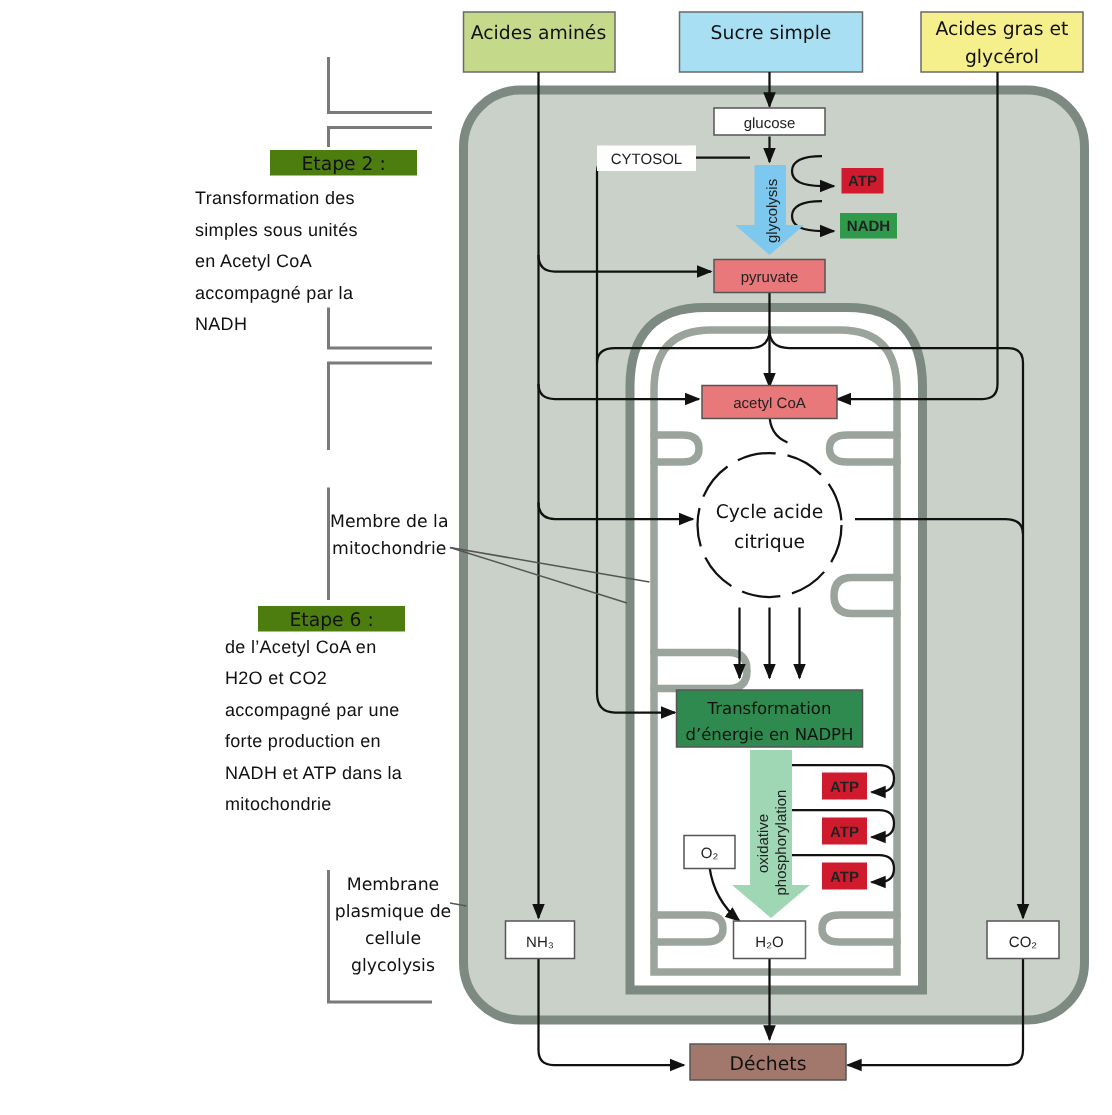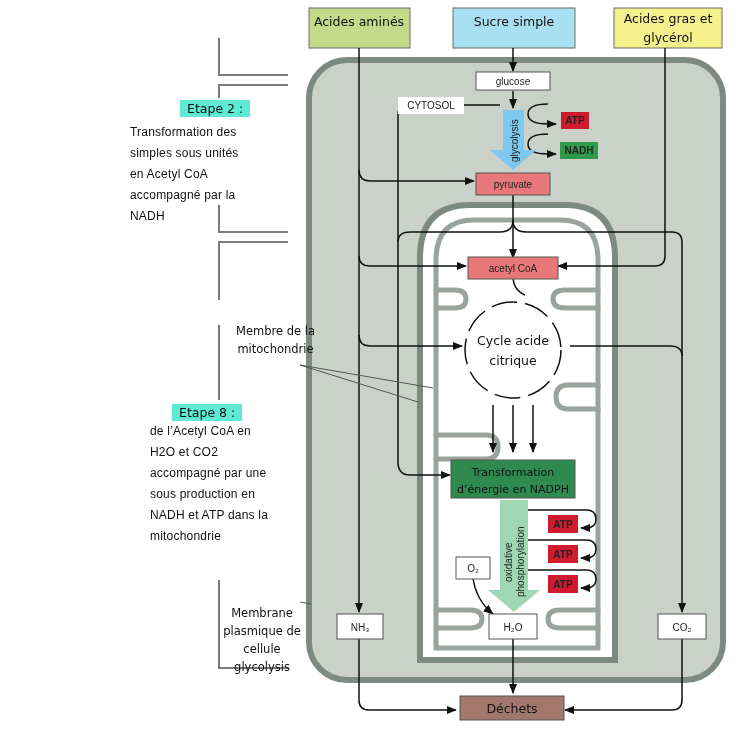--- a/index.html
+++ b/index.html
@@ -1,21 +1,21 @@
 <!DOCTYPE html>
 <html><head>
 <meta charset="utf-8">
 <style>
   html, body { margin: 0; padding: 0; background: #ffffff; }
   body { width: 741px; height: 743px; position: relative; overflow: hidden; font-family: "Liberation Sans", sans-serif; }
   #diagram { position: absolute; left: 0; top: 0; }
   .lbl { font-family: "DejaVu Sans", sans-serif; }
   .box-text { font-family: "Liberation Sans", sans-serif; font-size: 10px; fill: #222; }
   .note { position: absolute; font-family: Liberation Sans, sans-serif; font-size: 12px; line-height: 21px; color: #111; letter-spacing: 0.2px; }
-  .stage-tag { position: absolute; font-family: "DejaVu Sans", sans-serif; font-size: 12.5px; background: #5eead4; color: #111; padding: 0 7px; line-height: 17px; }
+  .stage-tag { position: absolute; font-family: "DejaVu Sans", sans-serif; font-size: 12.5px; background: #4d7c0f; color: #111; padding: 0 21px; line-height: 17px; }
   .side-lbl { position: absolute; font-family: "DejaVu Sans", sans-serif; font-size: 11.5px; line-height: 18px; color: #111; text-align: center; }
 </style>
 </head>
 <body>
 
 <svg id="diagram" width="741" height="743" viewBox="0 0 741 743" xmlns="http://www.w3.org/2000/svg">
   <defs>
     <marker id="arr" viewBox="0 0 10 10" refX="9" refY="5" markerWidth="7" markerHeight="7" orient="auto-start-reverse">
       <path d="M0,1 L10,5 L0,9 z" fill="#111"></path>
     </marker>
@@ -174,33 +174,33 @@
 
 <div class="stage-tag" style="left:180px; top:100px;">Etape 2 :</div>
 <div class="note" style="left:130px; top:122px;">
   <div>Transformation des</div>
   <div>simples sous unités</div>
   <div>en Acetyl CoA</div>
   <div>accompagné par la</div>
   <div>NADH</div>
 </div>
 
-<div class="side-lbl" style="left:220px; top:322px;margin-left:16px;">
+<div class="side-lbl" style="left:220px; top:338px;">
   <div>Membre de la</div>
   <div>mitochondrie</div>
 </div>
 
-<div class="stage-tag" style="left:172px; top:404px;">Etape 8 :</div>
+<div class="stage-tag" style="left:172px; top:404px;">Etape 6 :</div>
 <div class="note" style="left:150px; top:421px;">
   <div>de l’Acetyl CoA en</div>
   <div>H2O et CO2</div>
   <div>accompagné par une</div>
-  <div>sous production en</div>
+  <div>forte production en</div>
   <div>NADH et ATP dans la</div>
   <div>mitochondrie</div>
 </div>
 
-<div class="side-lbl" style="left:222px; top:604px; width:80px;">
+<div class="side-lbl" style="left:222px; top:580px; width:80px;">
   <div>Membrane</div>
   <div>plasmique de</div>
   <div>cellule</div>
   <div>glycolysis</div>
 </div>
 
 </body></html>

